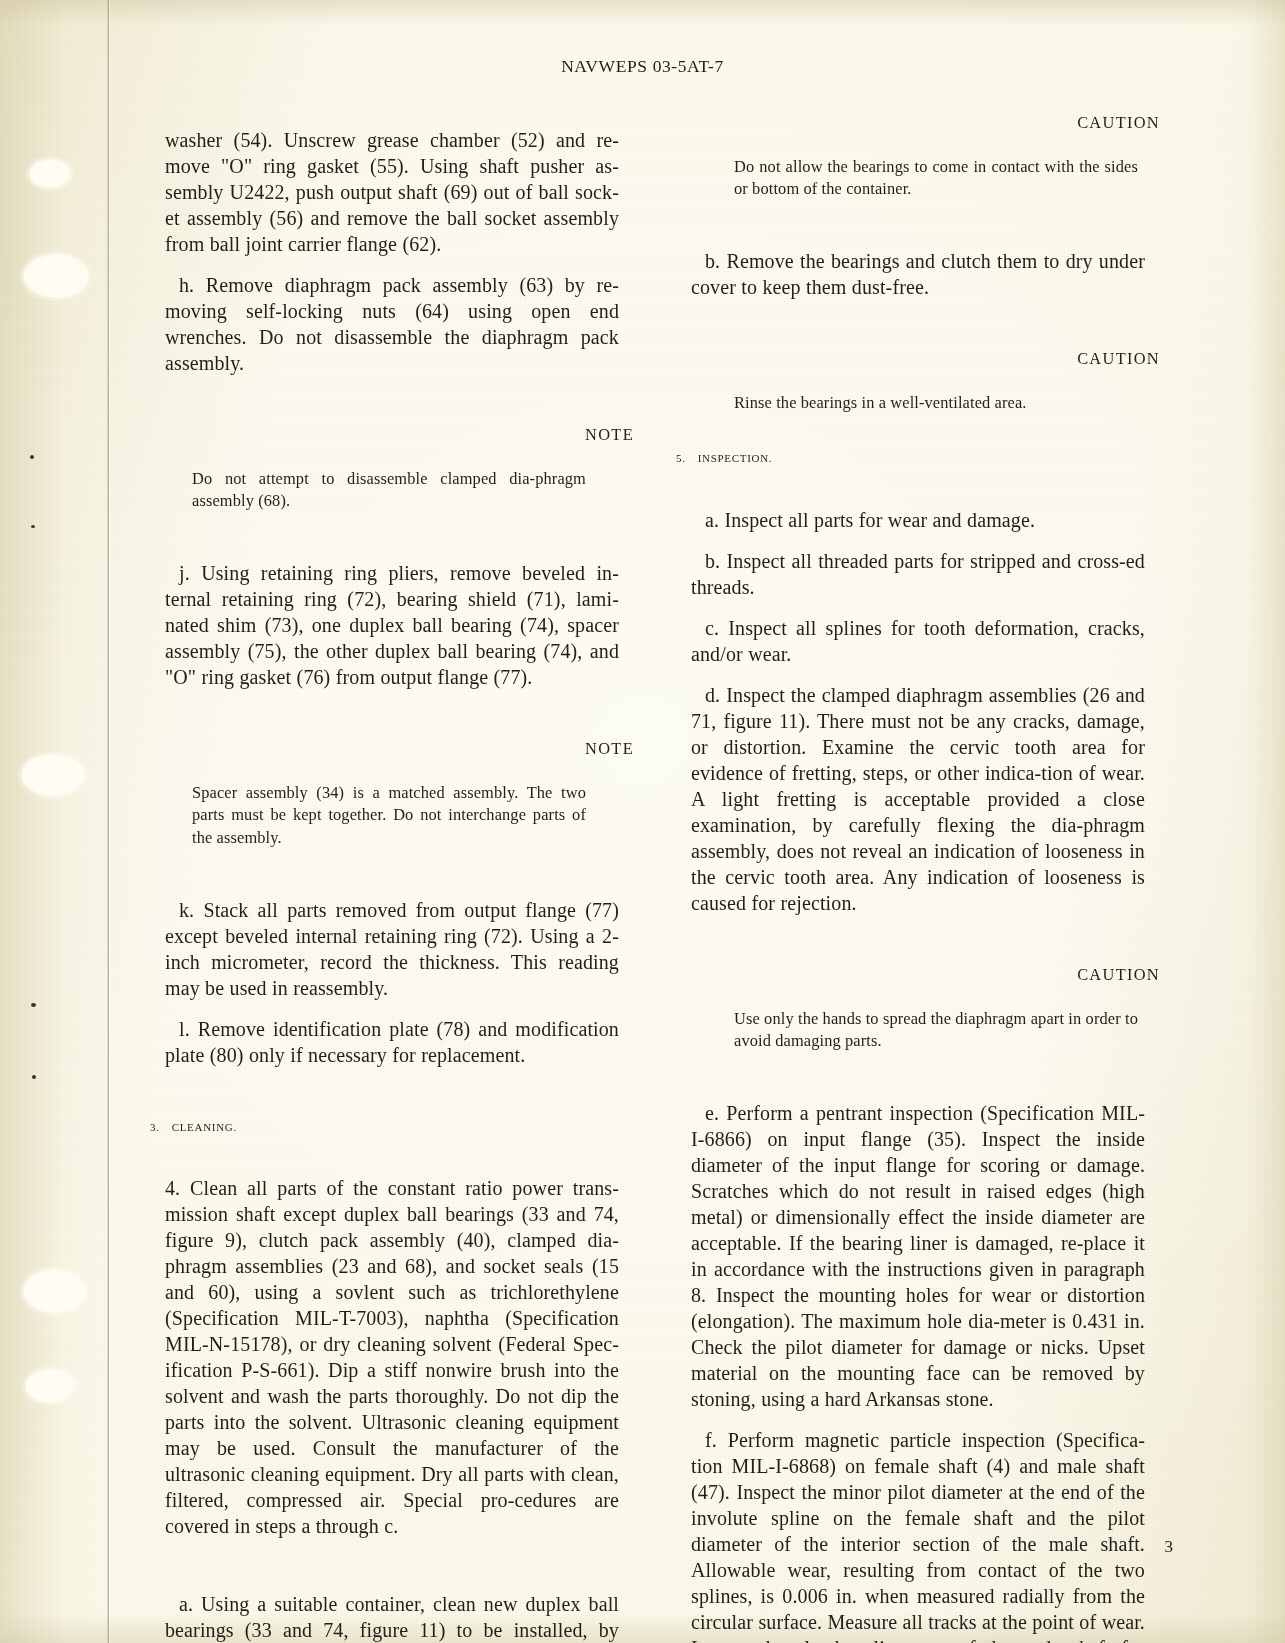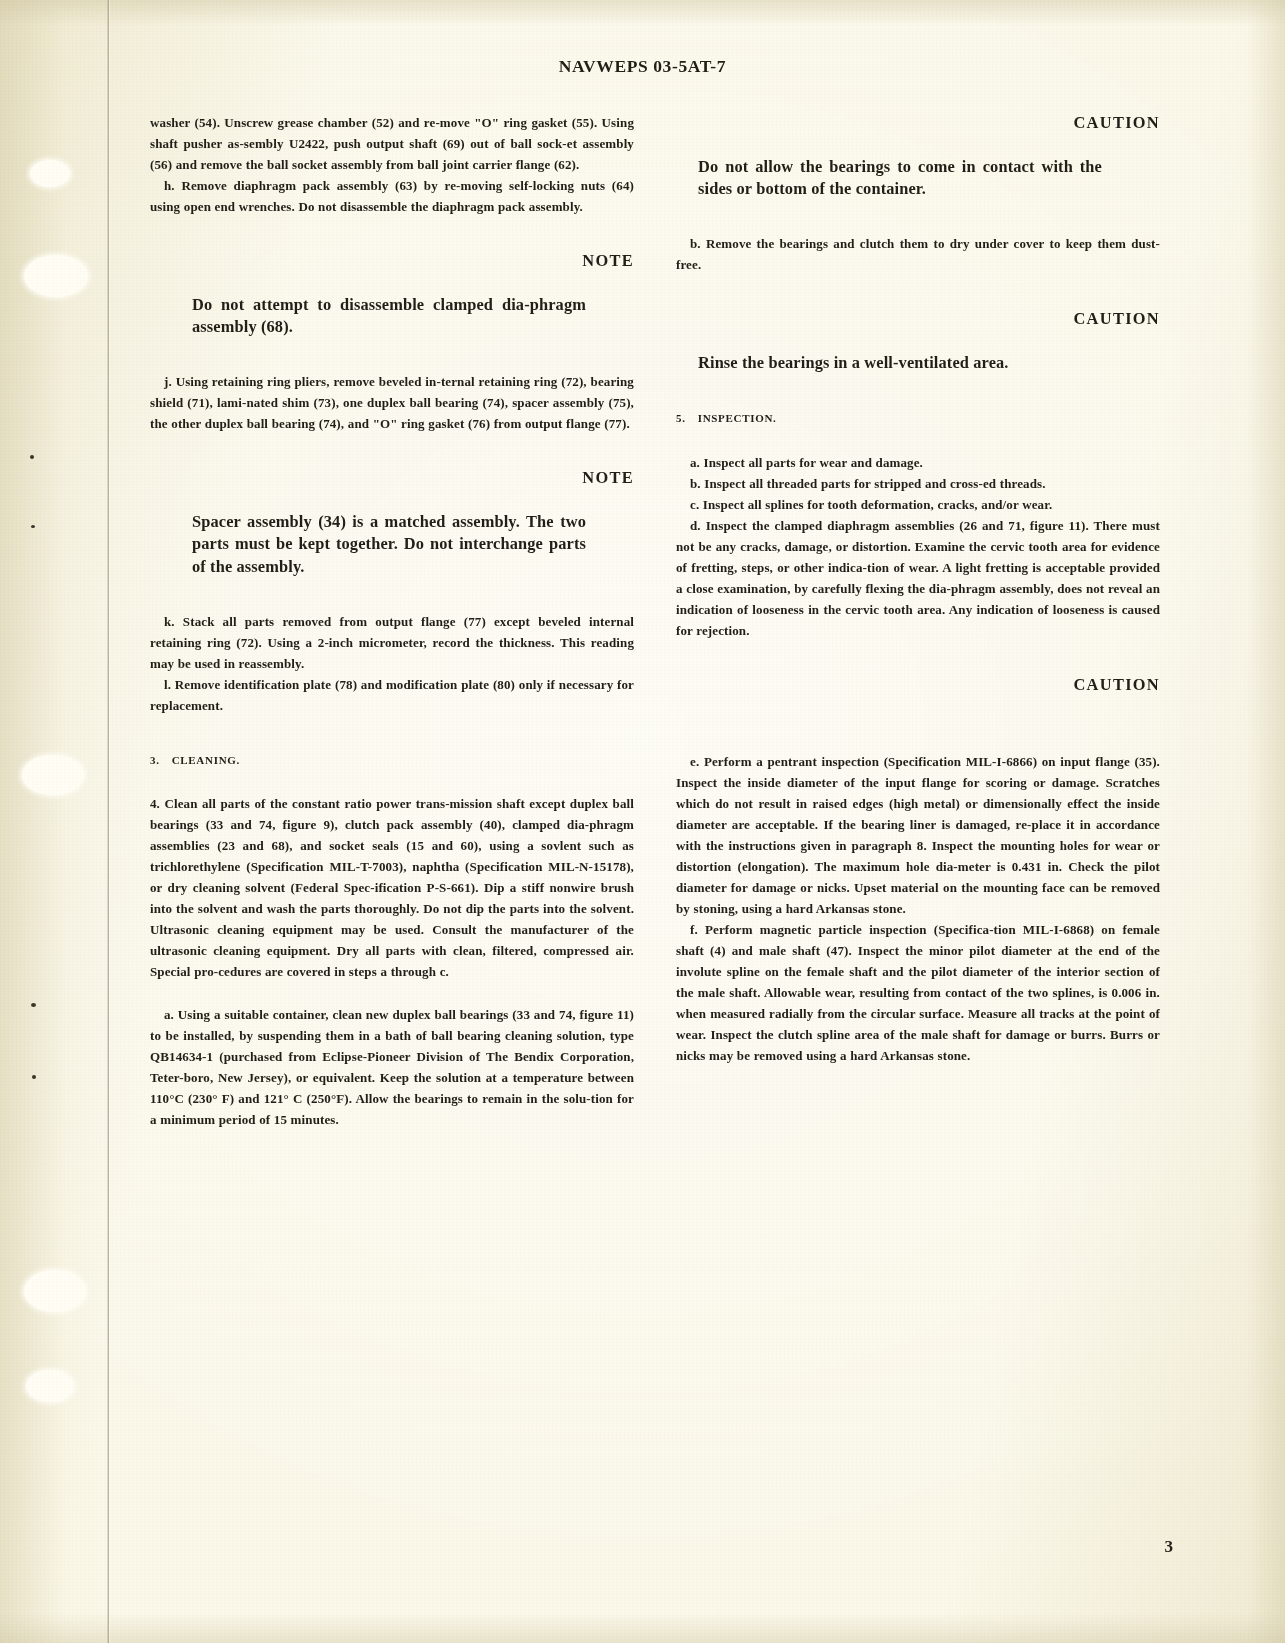--- a/index.html
+++ b/index.html
@@ -15,21 +15,20 @@
     height: 1643px;
     margin: 0 auto;
     background: #fbf8e9;
     overflow: hidden;
     font-family: "Liberation Serif", "DejaVu Serif", serif;
     color: #231f18;
     
     background-image:
       radial-gradient(ellipse 120% 90% at 50% 45%, rgba(255,255,255,0.55) 0%, rgba(255,255,255,0.0) 62%),
       linear-gradient(100deg, rgba(228,220,186,0.55) 0%, rgba(255,253,240,0.0) 22%, rgba(255,253,240,0.0) 78%, rgba(226,218,184,0.45) 100%);
-    font-weight: bold;
   }
 
   
   .paper-fold {
     position: absolute;
     top: -10px;
     bottom: -10px;
     left: 107px;
     width: 3px;
     background: linear-gradient(to right, rgba(176,168,136,0.0), rgba(150,142,112,0.75) 45%, rgba(255,255,255,0.55) 75%, rgba(200,193,162,0.0));
@@ -98,23 +97,23 @@
     width: 1010px;
     height: 1420px;
     display: flex;
     justify-content: space-between;
   }
   .col {
     width: 484px;
   }
 
   p.body {
-    margin: 0;
-    font-size: 13px;
-    line-height: 21px;
+    margin: 15px;
+    font-size: 20px;
+    line-height: 26px;
     text-align: justify;
     text-justify: inter-word;
     letter-spacing: 0.12px;
     word-spacing: 0.2px;
   }
   p.body.cont { text-indent: 0; }
   p.body.item { text-indent: 14px; }
   .gap-m { height: 22px; }
   .gap-l { height: 33px; }
 
@@ -129,21 +128,21 @@
   .boxed-text {
     margin: 0 auto;
     width: 404px;
     font-size: 16.4px;
     line-height: 22.15px;
     text-align: justify;
     text-justify: inter-word;
     letter-spacing: 0.12px;
   }
   .boxed-text.c1 { width: 394px; margin-left: 42px; }
-  .boxed-text.c2 { width: 404px; margin-left: 22px; }
+  .boxed-text.c2 { width: 404px; margin-left: 58px; }
 
   .section-head {
     margin: 0;
     font-size: 11px;
     line-height: 22.15px;
     letter-spacing: 0.7px;
   }
   .section-head .num { margin-right: 12px; }
 
   .page-number {
@@ -253,20 +252,21 @@
 
       <p class="body item">b. Inspect all threaded parts for stripped and cross-ed threads.</p>
 
       <p class="body item">c. Inspect all splines for tooth deformation, cracks, and/or wear.</p>
 
       <p class="body item">d. Inspect the clamped diaphragm assemblies (26 and 71, figure 11).  There must not be any cracks, damage, or distortion.  Examine the cervic tooth area for evidence of fretting, steps, or other indica-tion of wear.  A light fretting is acceptable provided a close examination, by carefully flexing the dia-phragm assembly, does not reveal an indication of looseness in the cervic tooth area.  Any indication of looseness is caused for rejection.</p>
 
       <div class="gap-l"></div>
       <p class="centered-head">CAUTION</p>
       <div class="gap-m"></div>
+      <p class="boxed-text c2">Use only the hands to spread the diaphragm apart in order to avoid damaging parts.</p>
 
       <div class="gap-l"></div>
       <p class="body item">e. Perform a pentrant inspection (Specification MIL-I-6866) on input flange (35).  Inspect the inside diameter of the input flange for scoring or damage. Scratches which do not result in raised edges (high metal) or dimensionally effect the inside diameter are acceptable.  If the bearing liner is damaged, re-place it in accordance with the instructions given in paragraph 8.  Inspect the mounting holes for wear or distortion (elongation).  The maximum hole dia-meter is 0.431 in.  Check the pilot diameter for damage or nicks.  Upset material on the mounting face can be removed by stoning, using a hard Arkansas stone.</p>
 
       <p class="body item">f. Perform magnetic particle inspection (Specifica-tion MIL-I-6868) on female shaft (4) and male shaft (47).  Inspect the minor pilot diameter at the end of the involute spline on the female shaft and the pilot diameter of the interior section of the male shaft. Allowable wear, resulting from contact of the two splines, is 0.006 in. when measured radially from the circular surface.  Measure all tracks at the point of wear.  Inspect the clutch spline area of the male shaft for damage or burrs.  Burrs or nicks may be removed using a hard Arkansas stone.</p>
 
     </div>
   </div>
 
   <div class="page-number">3</div>

